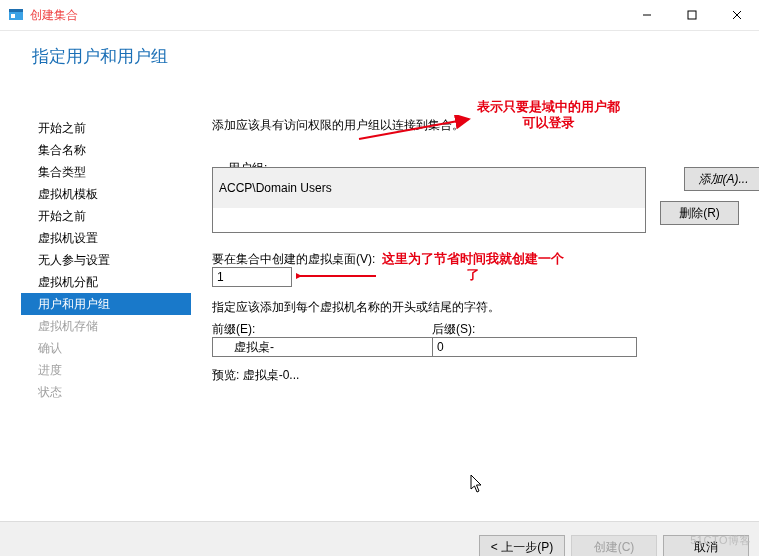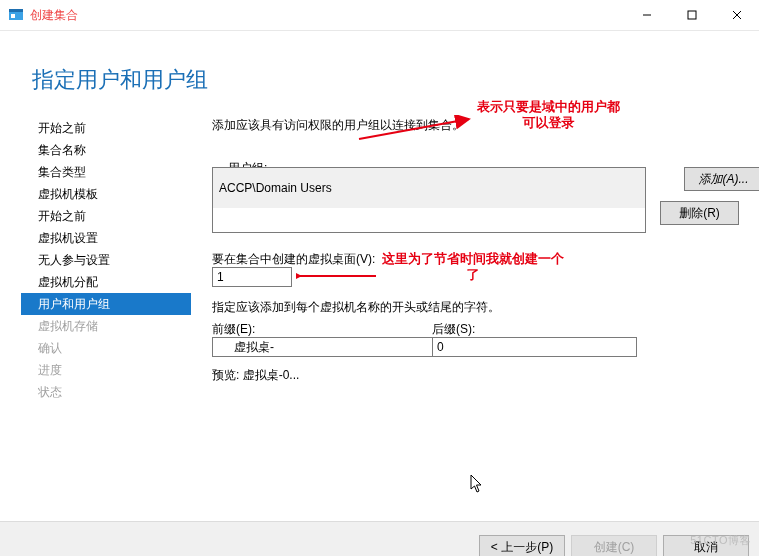--- a/index.html
+++ b/index.html
@@ -38,22 +38,22 @@
     display:flex; align-items:center; justify-content:center;
     font-size:10px;
     color:#000;
   }
   .win-controls .wbtn svg { stroke:#000; }
   .body-area {
     position: relative;
     height: 490px;
   }
   .page-title {
-    position:absolute; left:32px; top:34px;
-    font-size: 22px; color:#1a6fb6; font-weight:400;
+    position:absolute; left:32px; top:14px;
+    font-size: 17px; color:#1a6fb6; font-weight:400;
   }
   
   .sidebar {
     position:absolute; left:21px; top:86px; width:170px;
   }
   .side-item {
     height:22px; line-height:22px; padding-left:17px;
     font-size:12px; color:#000; cursor:default;
   }
   .side-item.disabled { color:#a0a0a0; }

